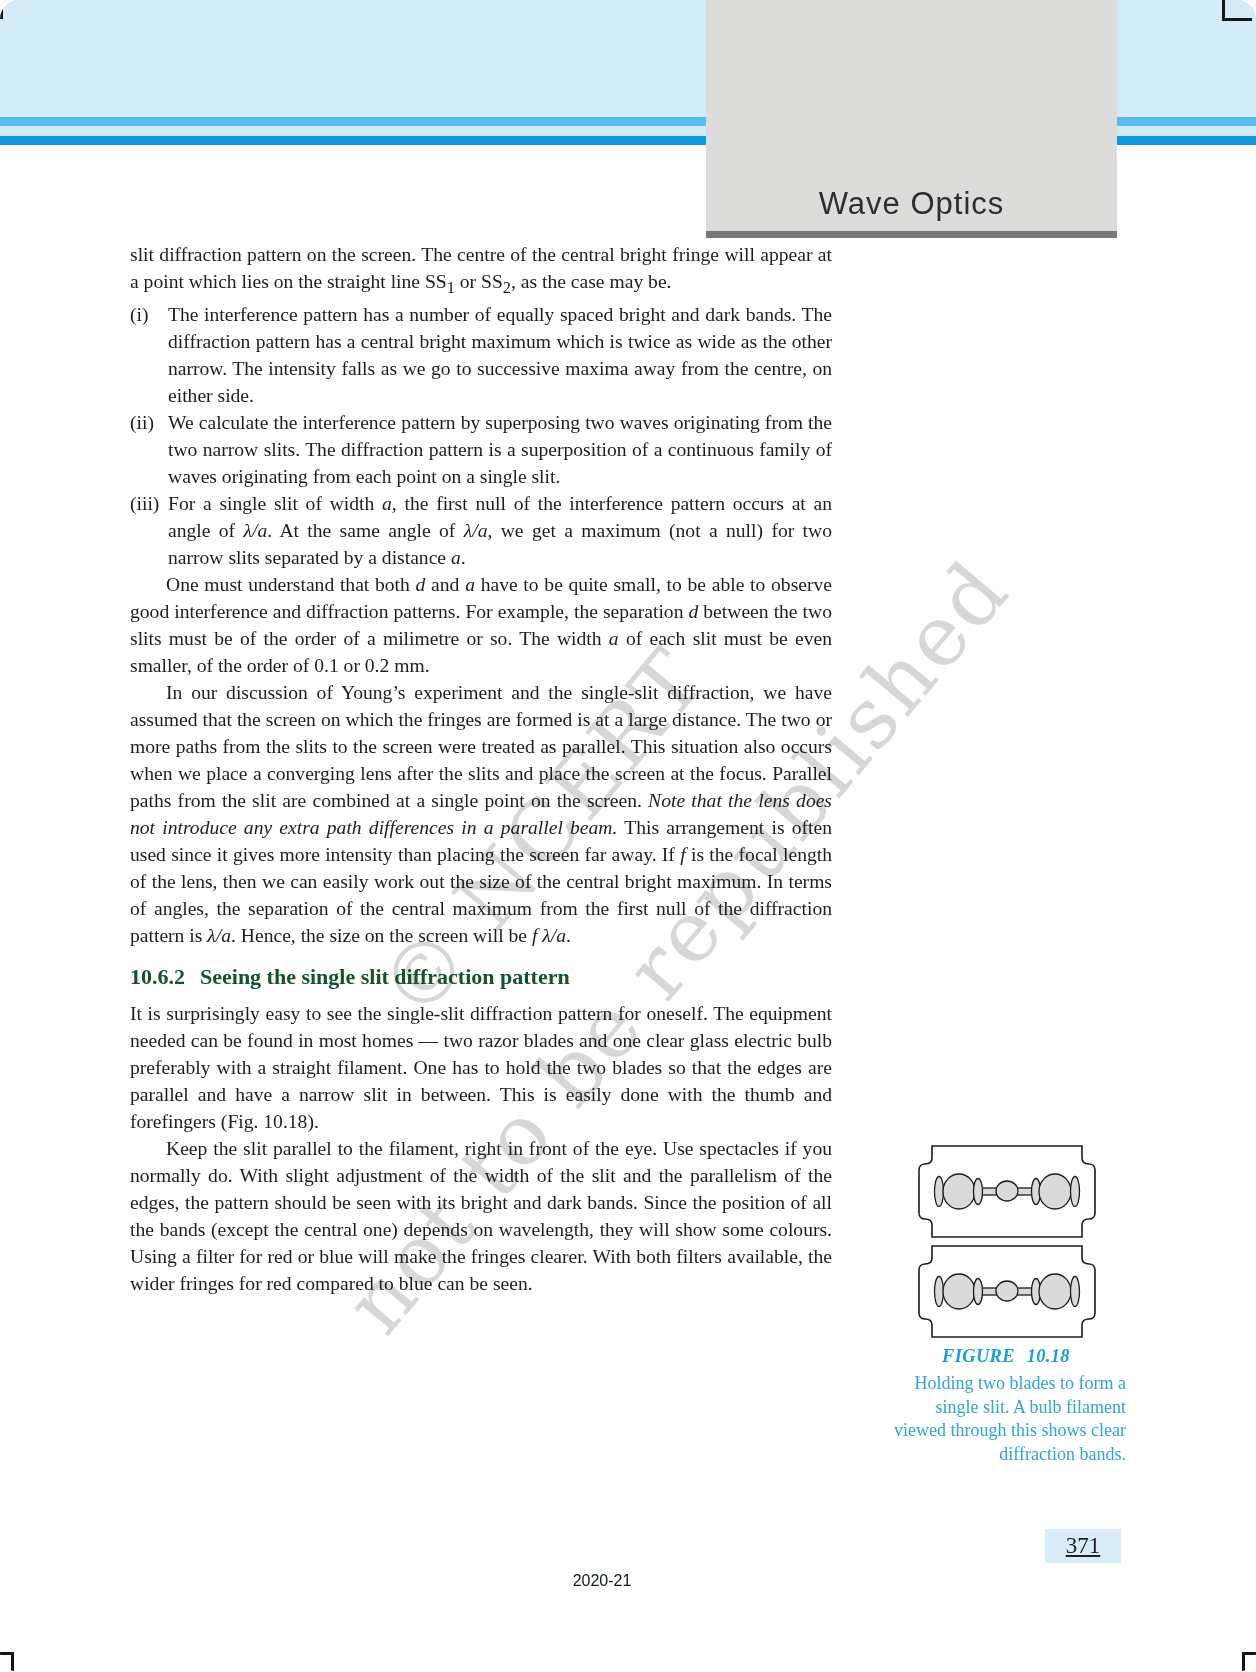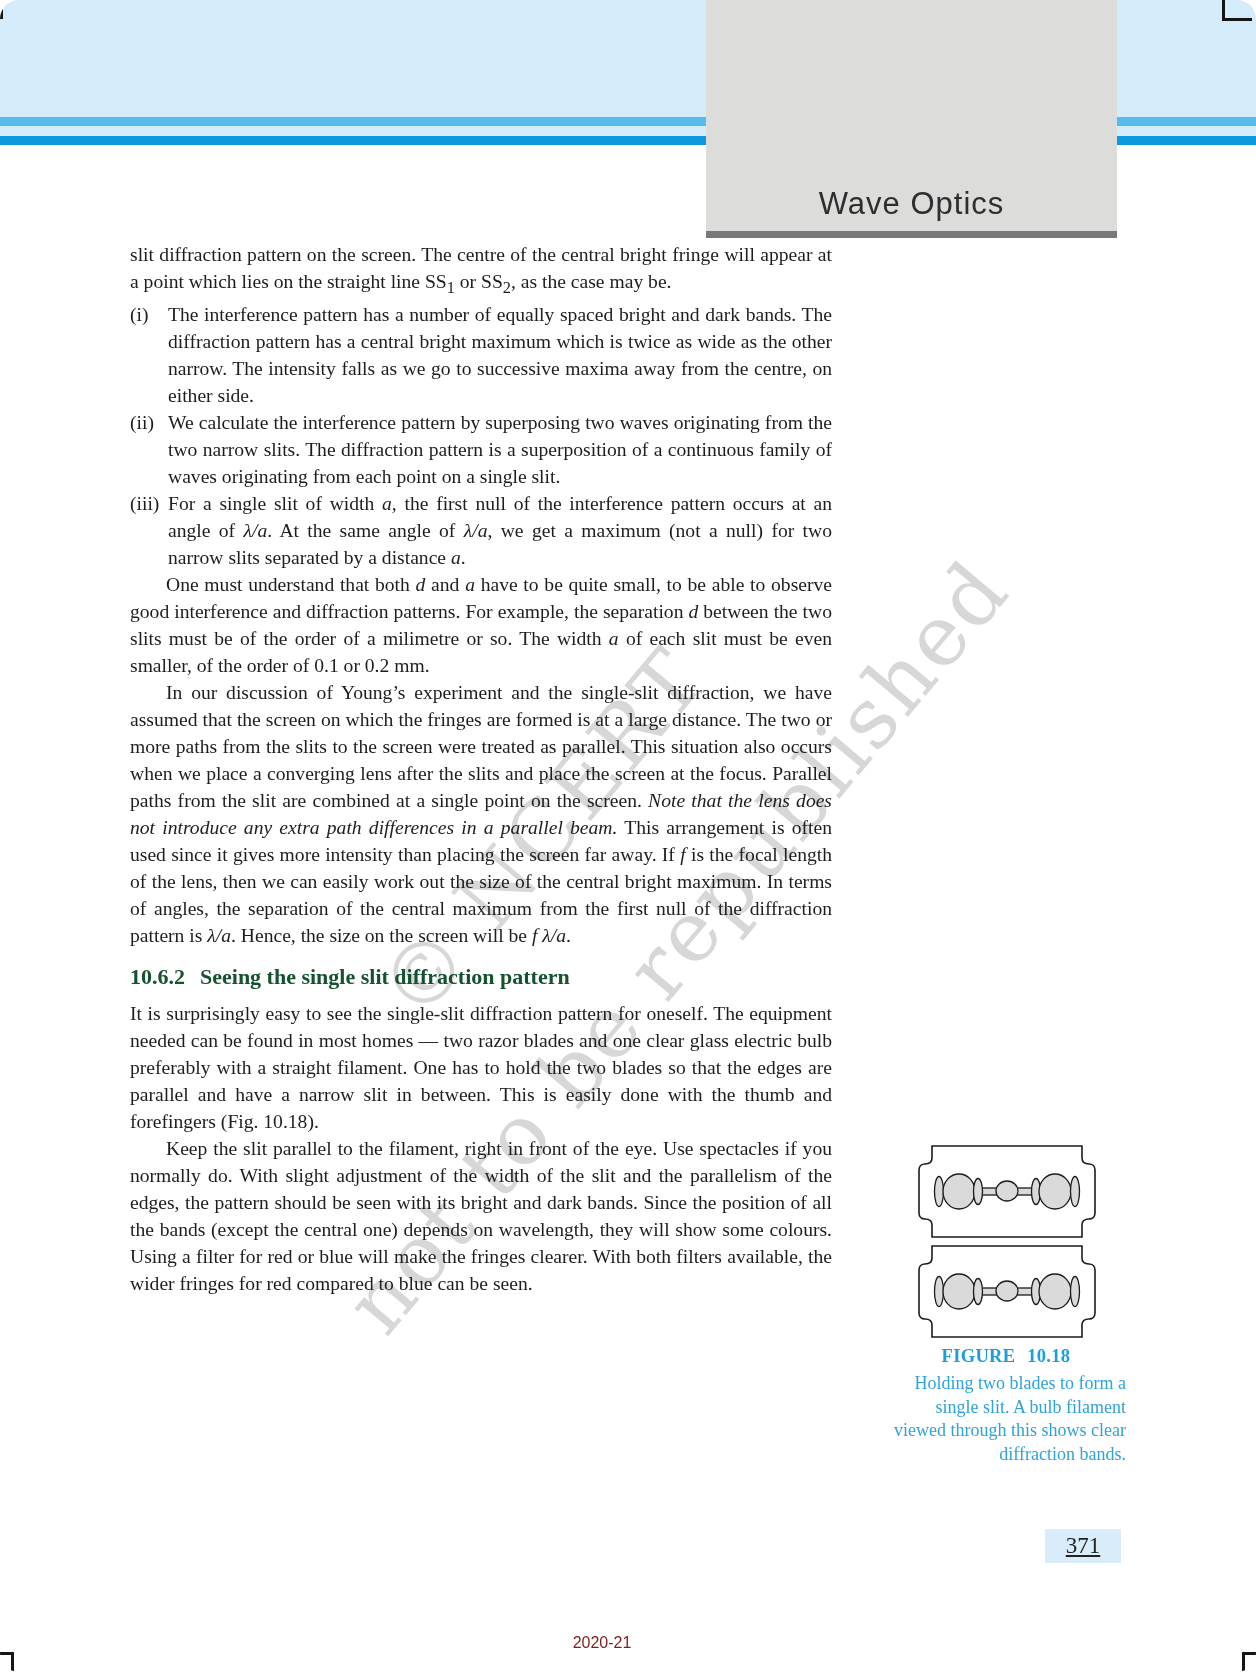--- a/index.html
+++ b/index.html
@@ -31,30 +31,30 @@
   .li{display:flex;}
   .li .lbl{flex:0 0 38px;}
   .li p{flex:1;}
   .sechead{margin:14px 0 10px 0;color:#14532d;font-size:22px;font-weight:bold;
            font-family:"Liberation Serif",serif;}
   .sechead .num{margin-right:15px;}
 
   
   .blades{position:absolute;left:918px;top:1145px;z-index:3;}
   .figlabel{position:absolute;left:880px;top:1346px;width:252px;z-index:3;text-align:center;
-            color:#1b9dde;font-weight:bold;font-size:18.5px;word-spacing:7px;letter-spacing:.3px;}
+            color:#1b9dde;font-weight:bold;font-size:18.5px;word-spacing:7px;letter-spacing:.3px;font-style:italic;}
   .figcap{position:absolute;left:886px;top:1372px;width:240px;z-index:3;text-align:right;
           color:#2fa2d9;font-size:18px;line-height:23.5px;}
 
   .pagenum{position:absolute;left:1045px;top:1529px;width:76px;height:34px;background:#d9ecf9;
            z-index:3;display:flex;align-items:center;justify-content:center;
            font-size:23px;color:#222222;text-decoration:underline;}
 
-  .footer{position:absolute;left:0;top:1634px;width:1204px;z-index:3;text-align:center;
-          font-family:"Liberation Sans",sans-serif;font-size:16px;color:#7f1d1d;}
+  .footer{position:absolute;left:0;top:1572px;width:1204px;z-index:3;text-align:center;
+          font-family:"Liberation Sans",sans-serif;font-size:16px;color:#0f172a;}
 
   
   .cm{position:absolute;background:#151515;z-index:4;}
   .cm-tl{left:0;top:0;width:3px;height:19px;}
   .cm-tr-v{left:1222px;top:0;width:3px;height:20px;}
   .cm-tr-h{left:1222px;top:18px;width:30px;height:3px;}
   .cm-br-h{left:1242px;top:1652px;width:14px;height:3px;}
   .cm-br-v{left:1242px;top:1652px;width:3px;height:20px;}
   .cm-bl-h{left:0;top:1652px;width:14px;height:3px;}
   .cm-bl-v{left:11px;top:1652px;width:3px;height:20px;}

